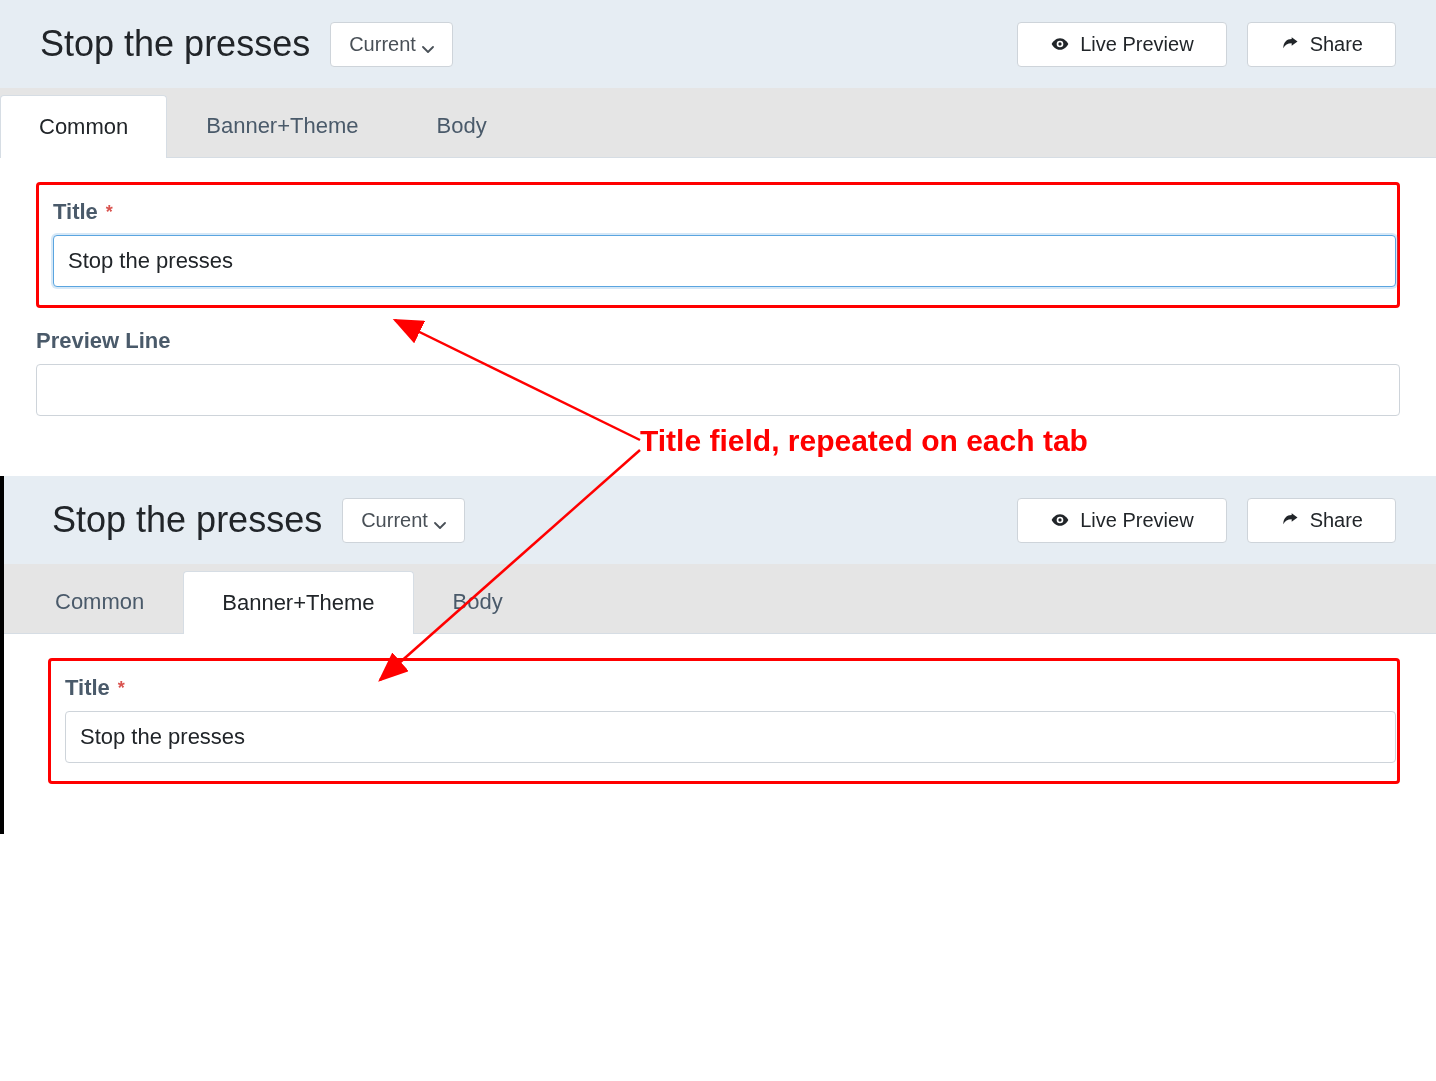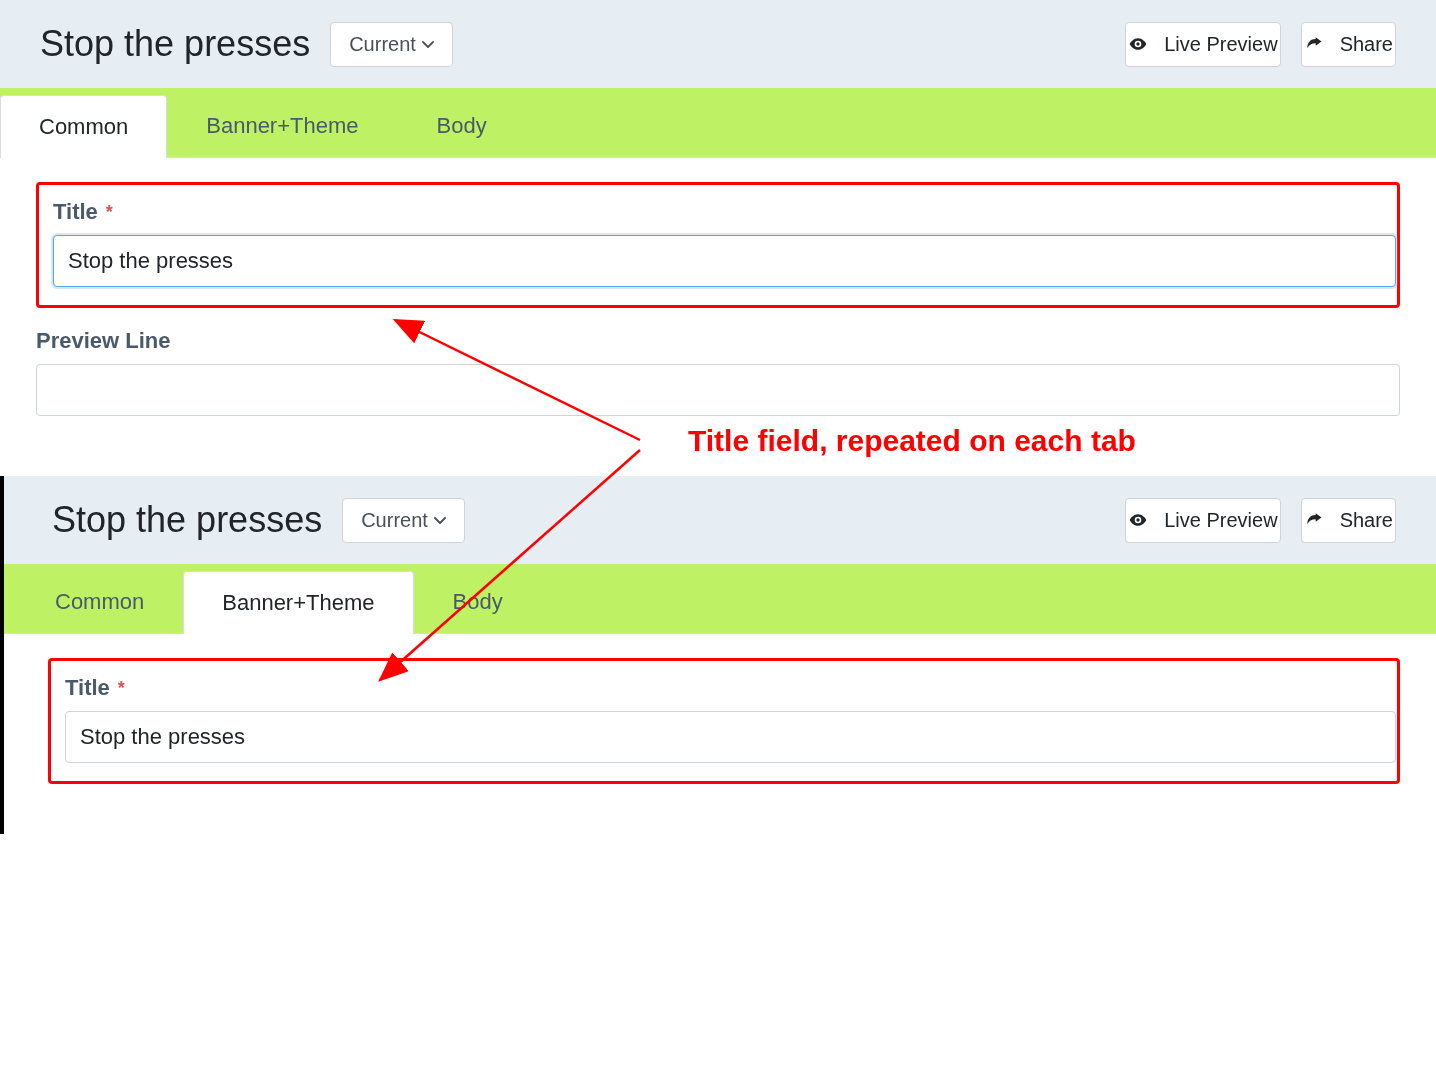--- a/index.html
+++ b/index.html
@@ -27,45 +27,46 @@
     color: #212529;
   }
   .dropdown-btn {
     background: #fff;
     border: 1px solid #ced4da;
     border-radius: 4px;
     padding: 10px 18px;
     font-size: 20px;
     color: #495057;
     display: inline-flex;
+    align-items: center;
     gap: 6px;
     cursor: pointer;
   }
   .chev {
     width: 12px; height: 12px;
     display: inline-block;
   }
   .chev svg { width: 12px; height: 12px; }
   .header-spacer { flex: 1; }
   .action-btn {
     background: #fff;
     border: 1px solid #ced4da;
     border-radius: 4px;
-    padding: 10px 2px;
+    padding: 10px 32px;
     font-size: 20px;
     color: #212529;
     display: inline-flex;
     align-items: center;
-    gap: 16px;
+    gap: 10px;
     cursor: pointer;
   }
   .icon { width: 20px; height: 20px; display:inline-flex; align-items:center; justify-content:center; }
   .icon svg { width: 20px; height: 20px; fill: currentColor; }
   .tabs-row {
-    background: #bef264;
+    background: #e5e5e5;
     display: flex;
     align-items: flex-end;
     padding: 0 0 0 0;
     height: 70px;
     border-bottom: 1px solid #d6dde4;
   }
   .tab {
     padding: 18px 38px;
     font-size: 22px;
     color: #4a5a6a;
@@ -237,21 +238,21 @@
       <div class="field-label">
         <span>Title</span>
         <span class="req-star">*</span>
       </div>
       <input type="text" class="text-input" value="Stop the presses" style="">
     </div>
 
   </div>
 </div>
 
-<div class="annotation-text" style="left:688px; top:424px;">Title field, repeated on each tab</div>
+<div class="annotation-text" style="left:640px; top:424px;">Title field, repeated on each tab</div>
 
 <svg class="arrow-overlay" width="1436" height="1081">
   <defs>
     <marker id="arrowhead" markerWidth="12" markerHeight="10" refX="11" refY="5" orient="auto">
       <polygon points="0 0, 12 5, 0 10" fill="#ff0000"></polygon>
     </marker>
   </defs>
   <line x1="640" y1="440" x2="395" y2="320" stroke="#ff0000" stroke-width="2.5" marker-end="url(#arrowhead)"></line>
   <line x1="640" y1="450" x2="380" y2="680" stroke="#ff0000" stroke-width="2.5" marker-end="url(#arrowhead)"></line>
 </svg>

